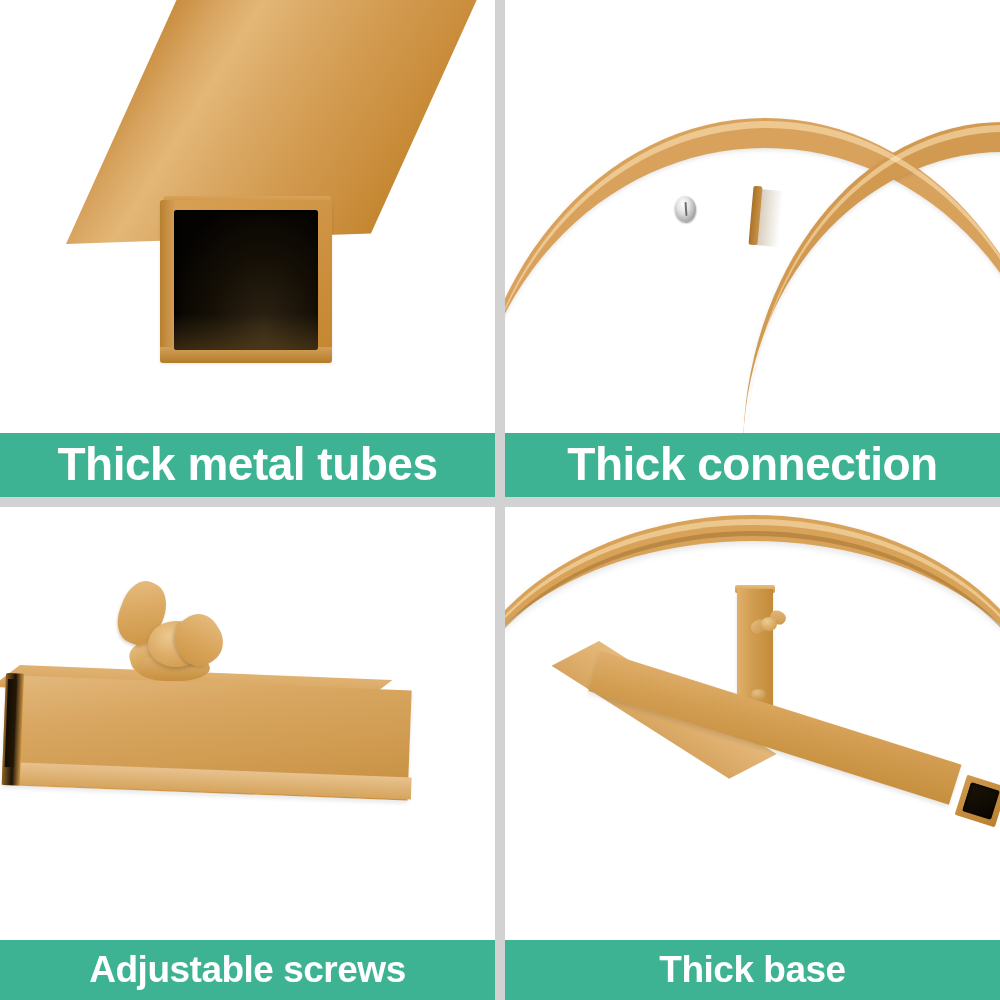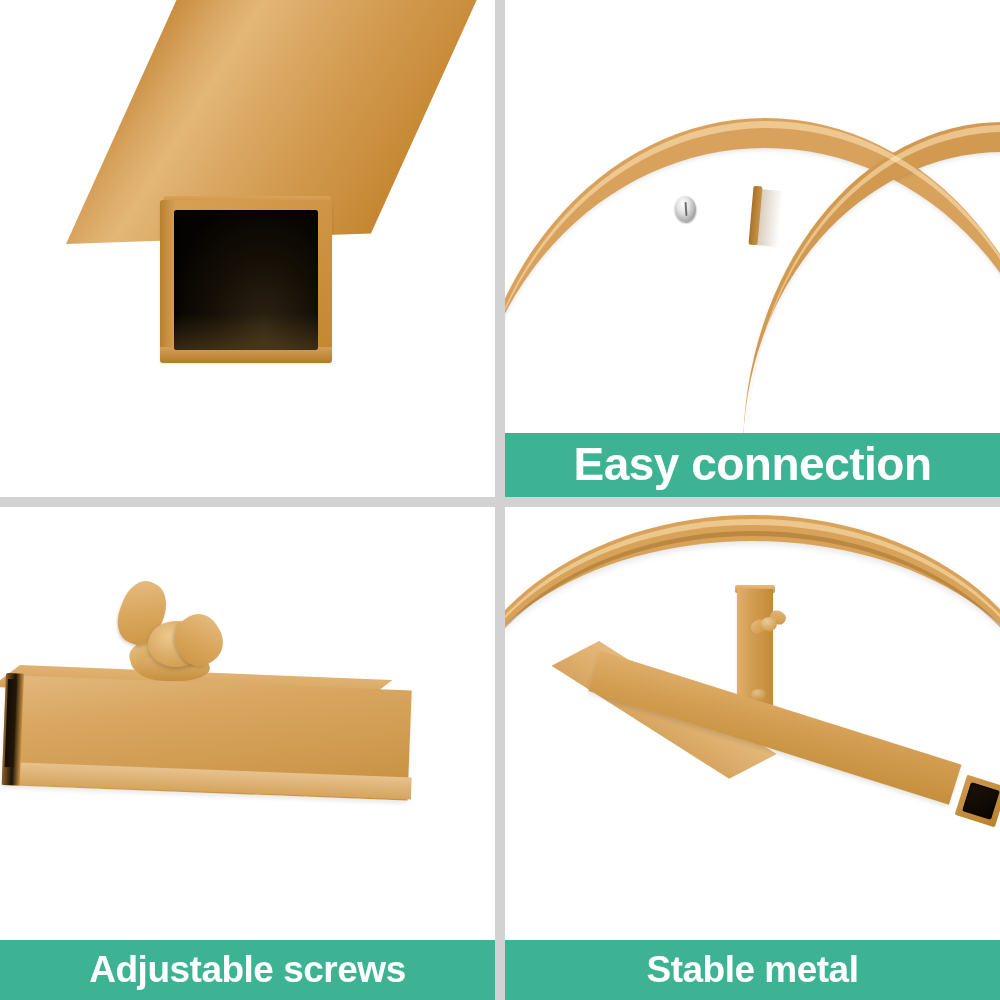--- a/index.html
+++ b/index.html
@@ -364,35 +364,38 @@
 <div id="page">
 
   <div class="panel tl">
     <div class="photo">
       <div class="tube-body"></div>
       <div class="tube-top-face"></div>
       <div class="tube-front"></div>
       <div class="tube-rim-left"></div>
       <div class="tube-rim-bottom"></div>
       <div class="tube-hole"></div>
+    </div>
+    <div class="banner">
+      <span class="banner-text">Thick metal tubes</span>
     </div>
   </div>
 
   <div class="panel tr">
     <div class="photo">
       <div class="pipe-curve"></div>
       <div class="pipe-curve seg2"></div>
       <div class="pipe-gloss"></div>
       <div class="pipe-gloss seg2"></div>
       <div class="pipe-joint-shadow"></div>
       <div class="pipe-joint"></div>
       <div class="screw"></div>
     </div>
     <div class="banner">
-      <span class="banner-text">Easy connection</span>
+      <span class="banner-text">Thick connection</span>
     </div>
   </div>
 
   <div class="panel bl">
     <div class="photo">
       <div class="bar-top"></div>
       <div class="bar-front"></div>
       <div class="bar-bevel"></div>
       <div class="bar-cap"></div>
       <div class="bar-cap-hole"></div>
@@ -423,17 +426,17 @@
       </div>
       <div class="post-wing2">
         <div class="pw-hub"></div>
       </div>
       <div class="foot-top"></div>
       <div class="foot-front"></div>
       <div class="foot-cap"></div>
       <div class="foot-hole"></div>
     </div>
     <div class="banner">
-      <span class="banner-text">Stable metal</span>
+      <span class="banner-text">Thick base</span>
     </div>
   </div>
 
 </div>
 
 </body></html>

